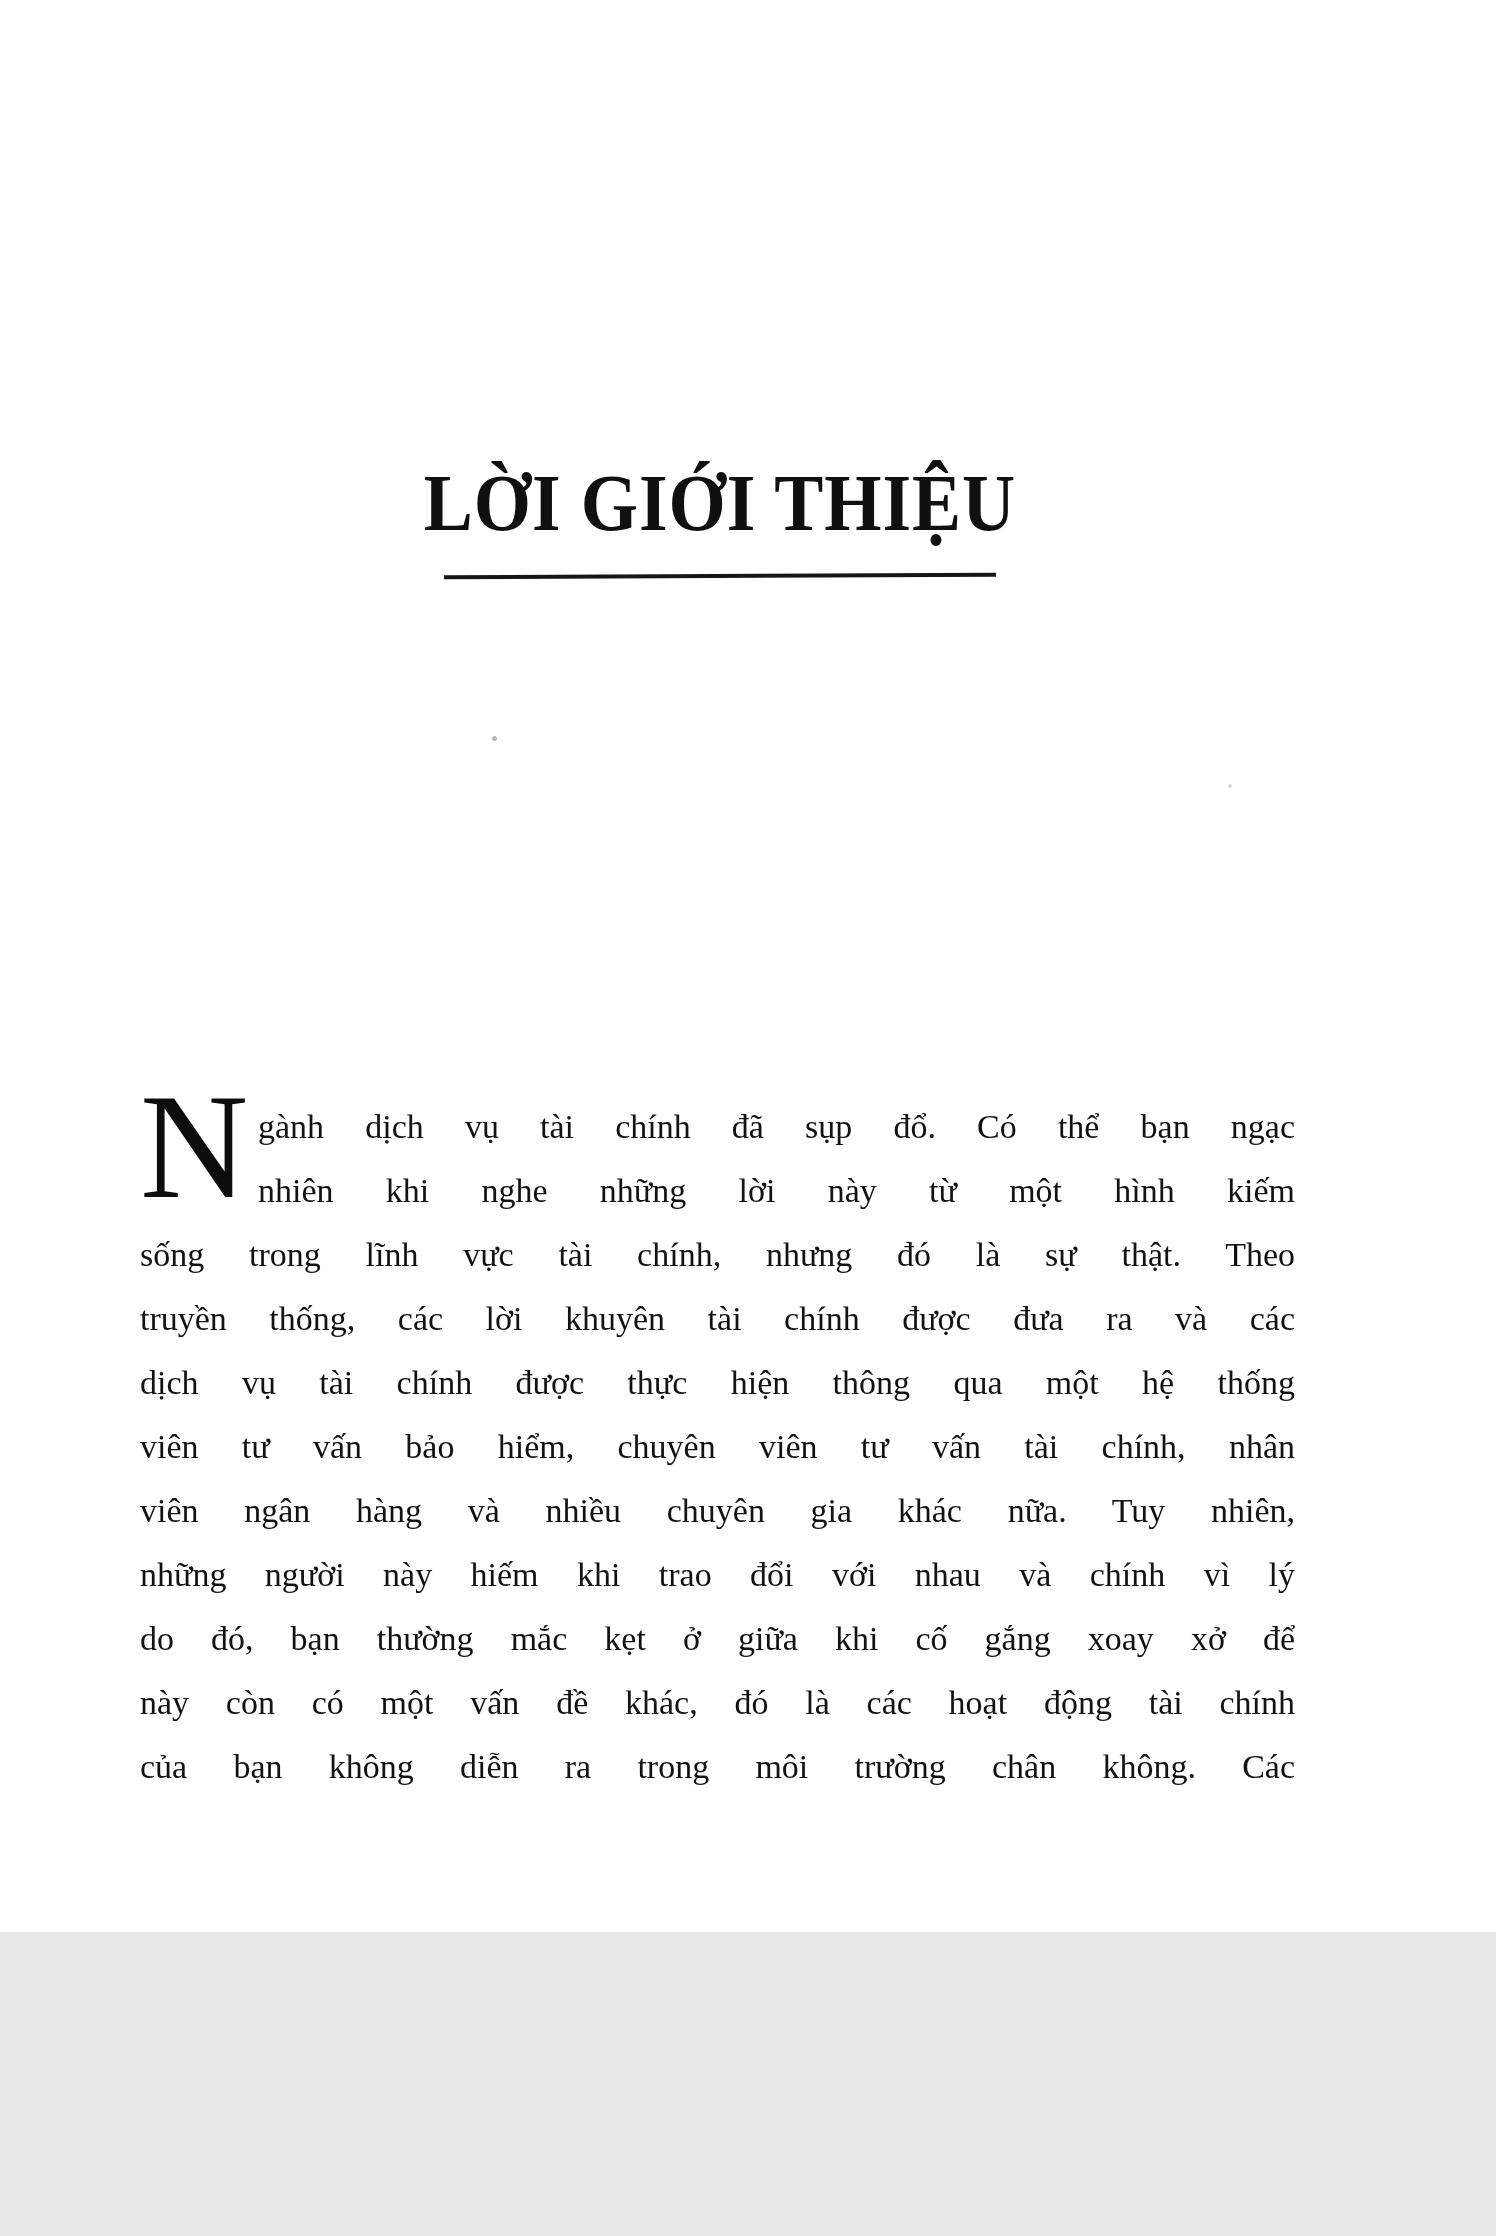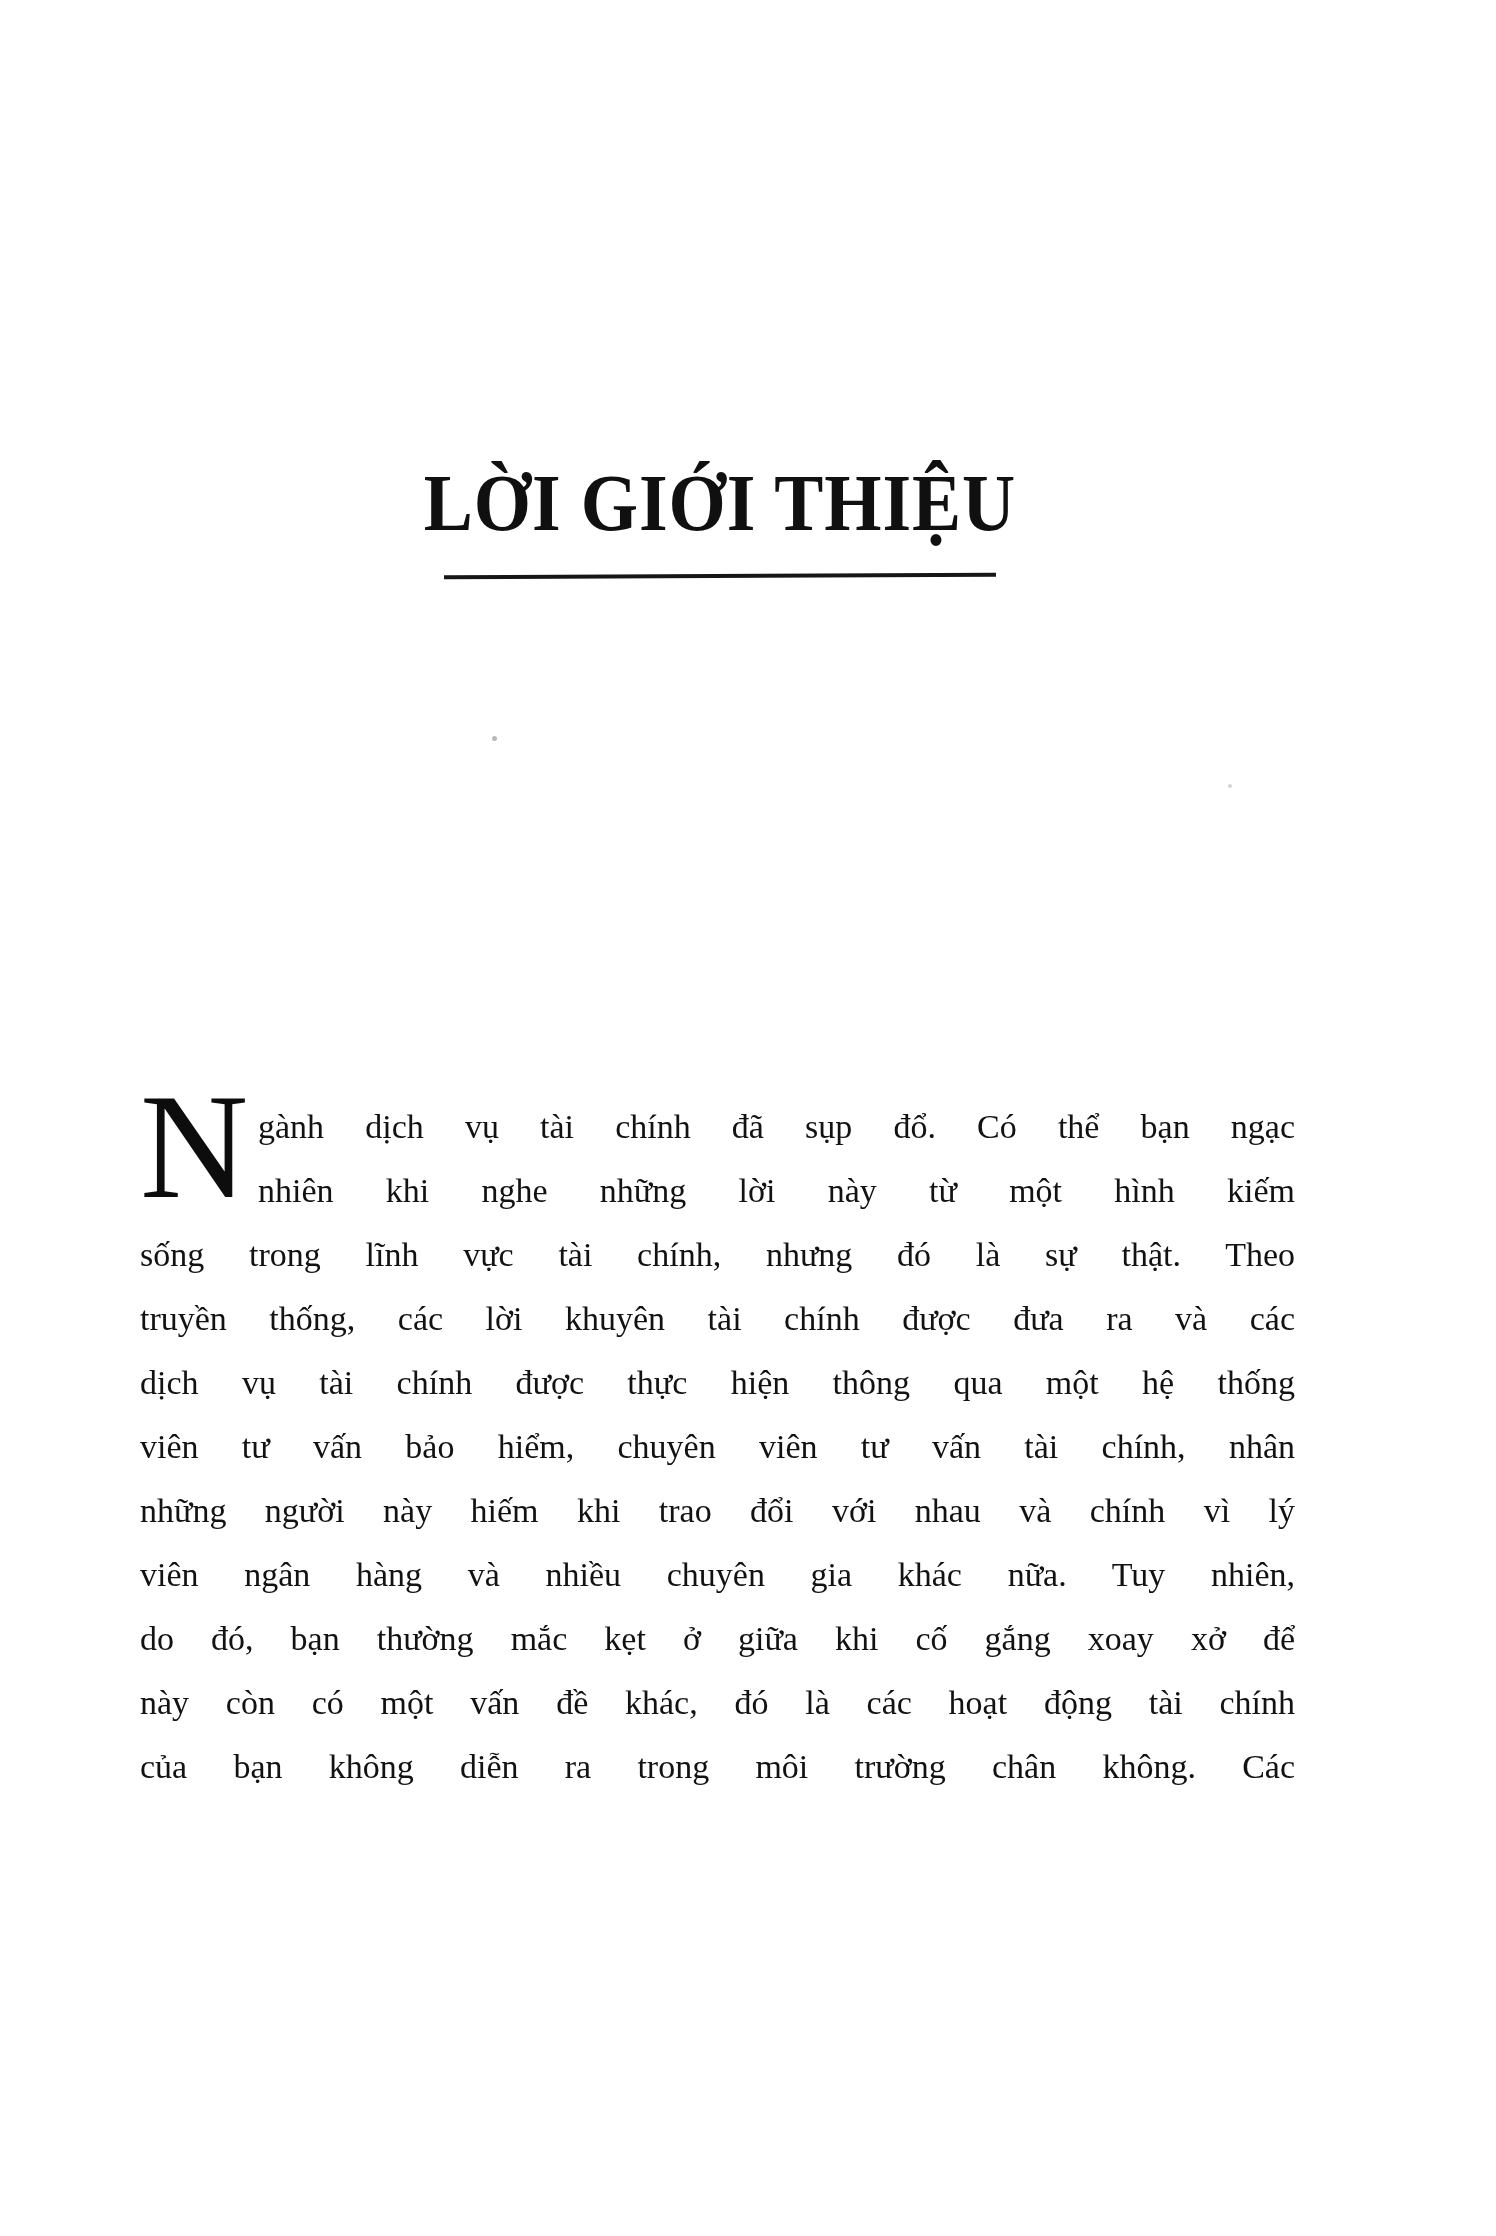--- a/index.html
+++ b/index.html
@@ -3,21 +3,21 @@
 <meta charset="utf-8">
 <style>
   html, body {
     margin: 0;
     padding: 0;
     background: #e8e8e8;
   }
   .page {
     position: relative;
     width: 1496px;
-    height: 2236px;
+    height: 1932px;
     margin: 0 auto;
     background: #ffffff;
     color: #101010;
     font-family: "Liberation Serif", "DejaVu Serif", serif;
     overflow: hidden;
   }
 
   
   .title-block {
     position: absolute;
@@ -97,20 +97,20 @@
 
   <div class="body-block">
     <span class="drop-cap">N</span>
 
     <div class="para-line indented">gành dịch vụ tài chính đã sụp đổ. Có thể bạn ngạc</div>
     <div class="para-line indented">nhiên khi nghe những lời này từ một hình kiếm</div>
     <div class="para-line">sống trong lĩnh vực tài chính, nhưng đó là sự thật. Theo</div>
     <div class="para-line">truyền thống, các lời khuyên tài chính được đưa ra và các</div>
     <div class="para-line">dịch vụ tài chính được thực hiện thông qua một hệ thống</div>
     <div class="para-line">viên tư vấn bảo hiểm, chuyên viên tư vấn tài chính, nhân</div>
+    <div class="para-line">viên ngân hàng và nhiều chuyên gia khác nữa. Tuy nhiên,</div>
     <div class="para-line">những người này hiếm khi trao đổi với nhau và chính vì lý</div>
-    <div class="para-line">viên ngân hàng và nhiều chuyên gia khác nữa. Tuy nhiên,</div>
     <div class="para-line">do đó, bạn thường mắc kẹt ở giữa khi cố gắng xoay xở để</div>
     <div class="para-line">này còn có một vấn đề khác, đó là các hoạt động tài chính</div>
     <div class="para-line">của bạn không diễn ra trong môi trường chân không. Các</div>
   </div>
 
 </div>
 
 </body></html>

